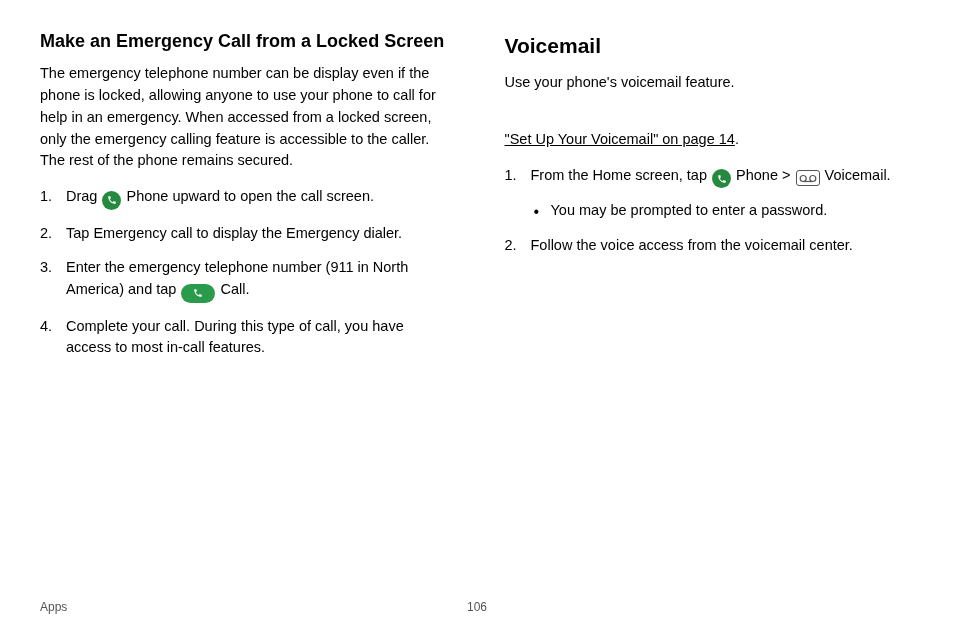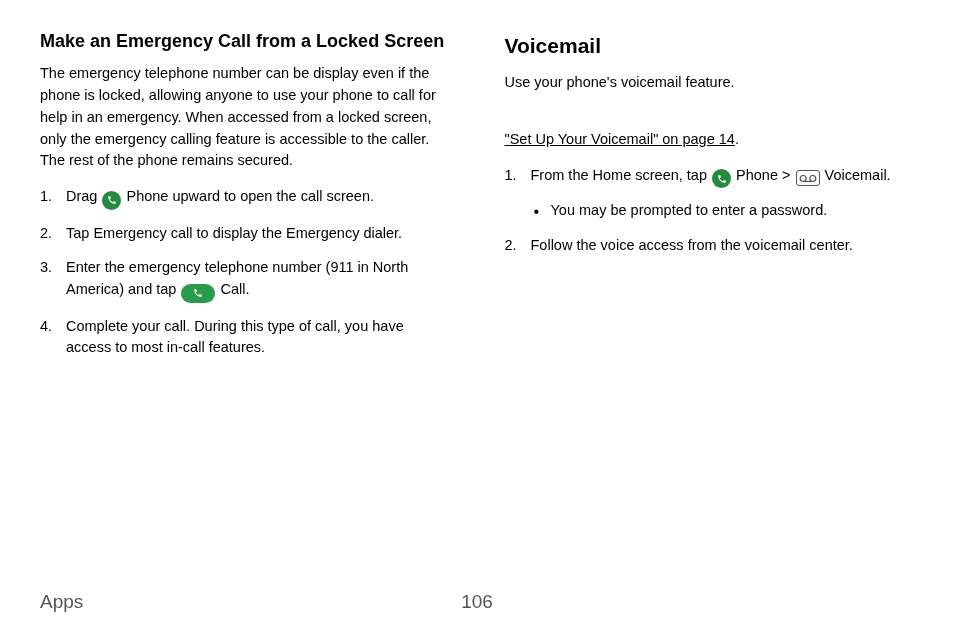--- a/index.html
+++ b/index.html
@@ -128,21 +128,21 @@
       fill: none;
       stroke: #555;
       stroke-width: 2;
     }
     .footer {
       position: absolute;
       bottom: 20px;
       left: 40px;
       right: 40px;
       display: flex;
-      font-size: 19px;
+      font-size: 12px;
       color: #555;
     }
     .footer-left {
       flex: 1;
     }
     .footer-center {
       text-align: center;
       flex: 0;
     }
     .footer-right {

